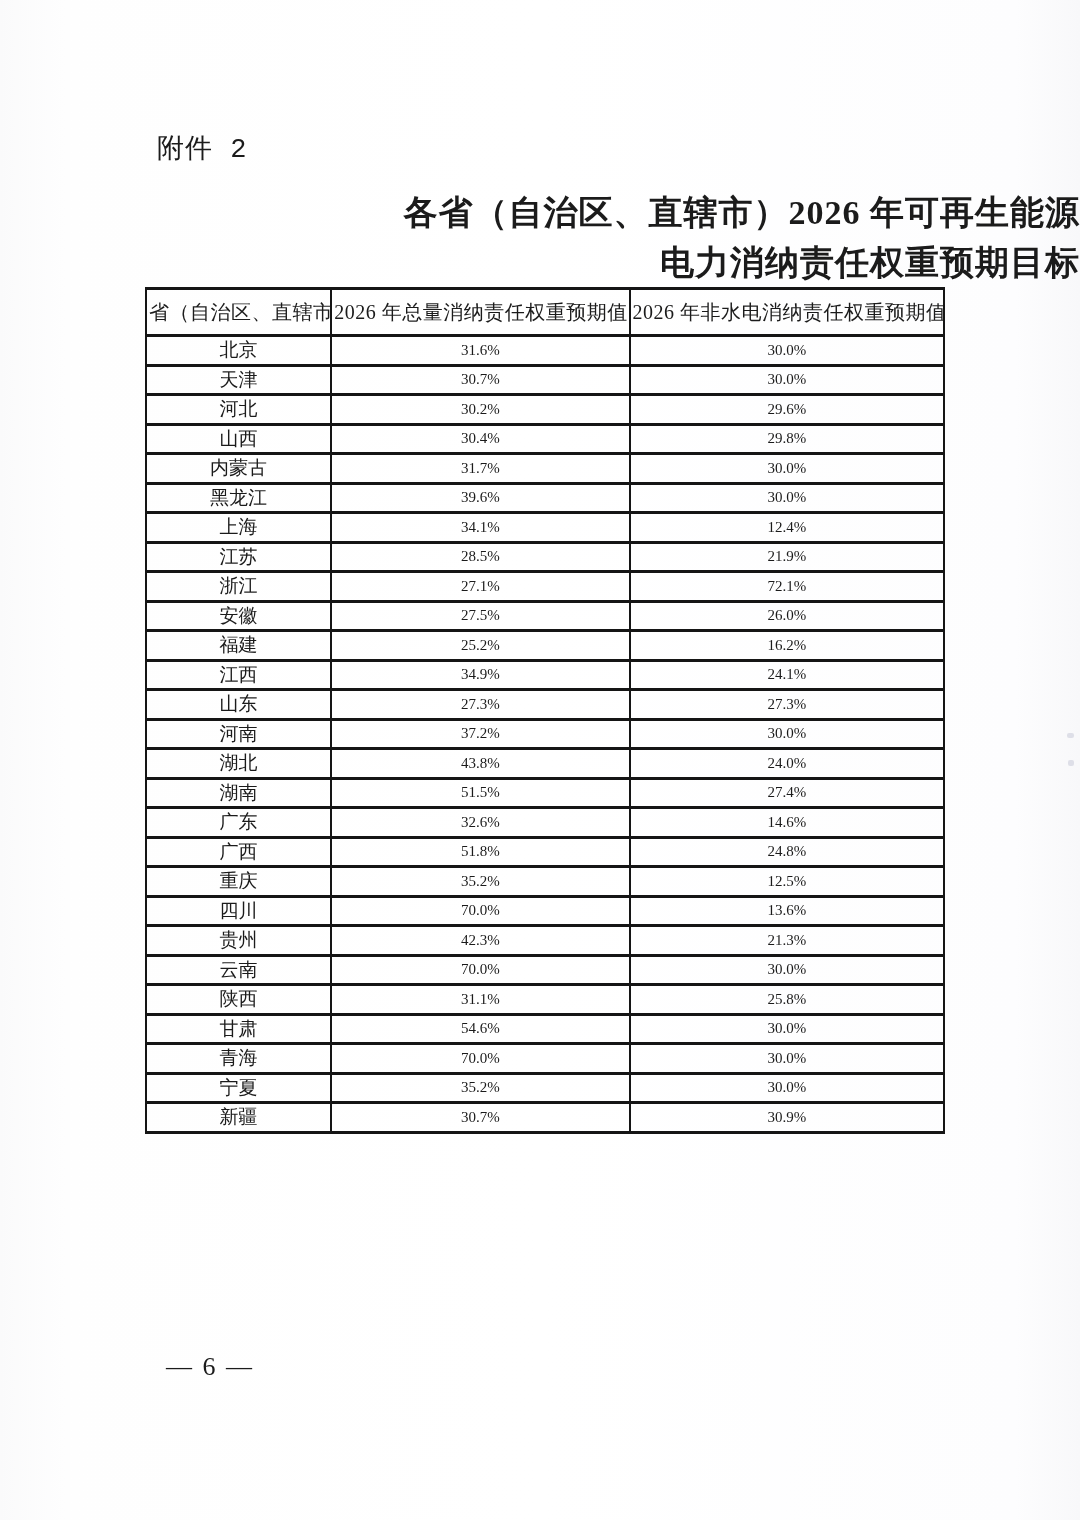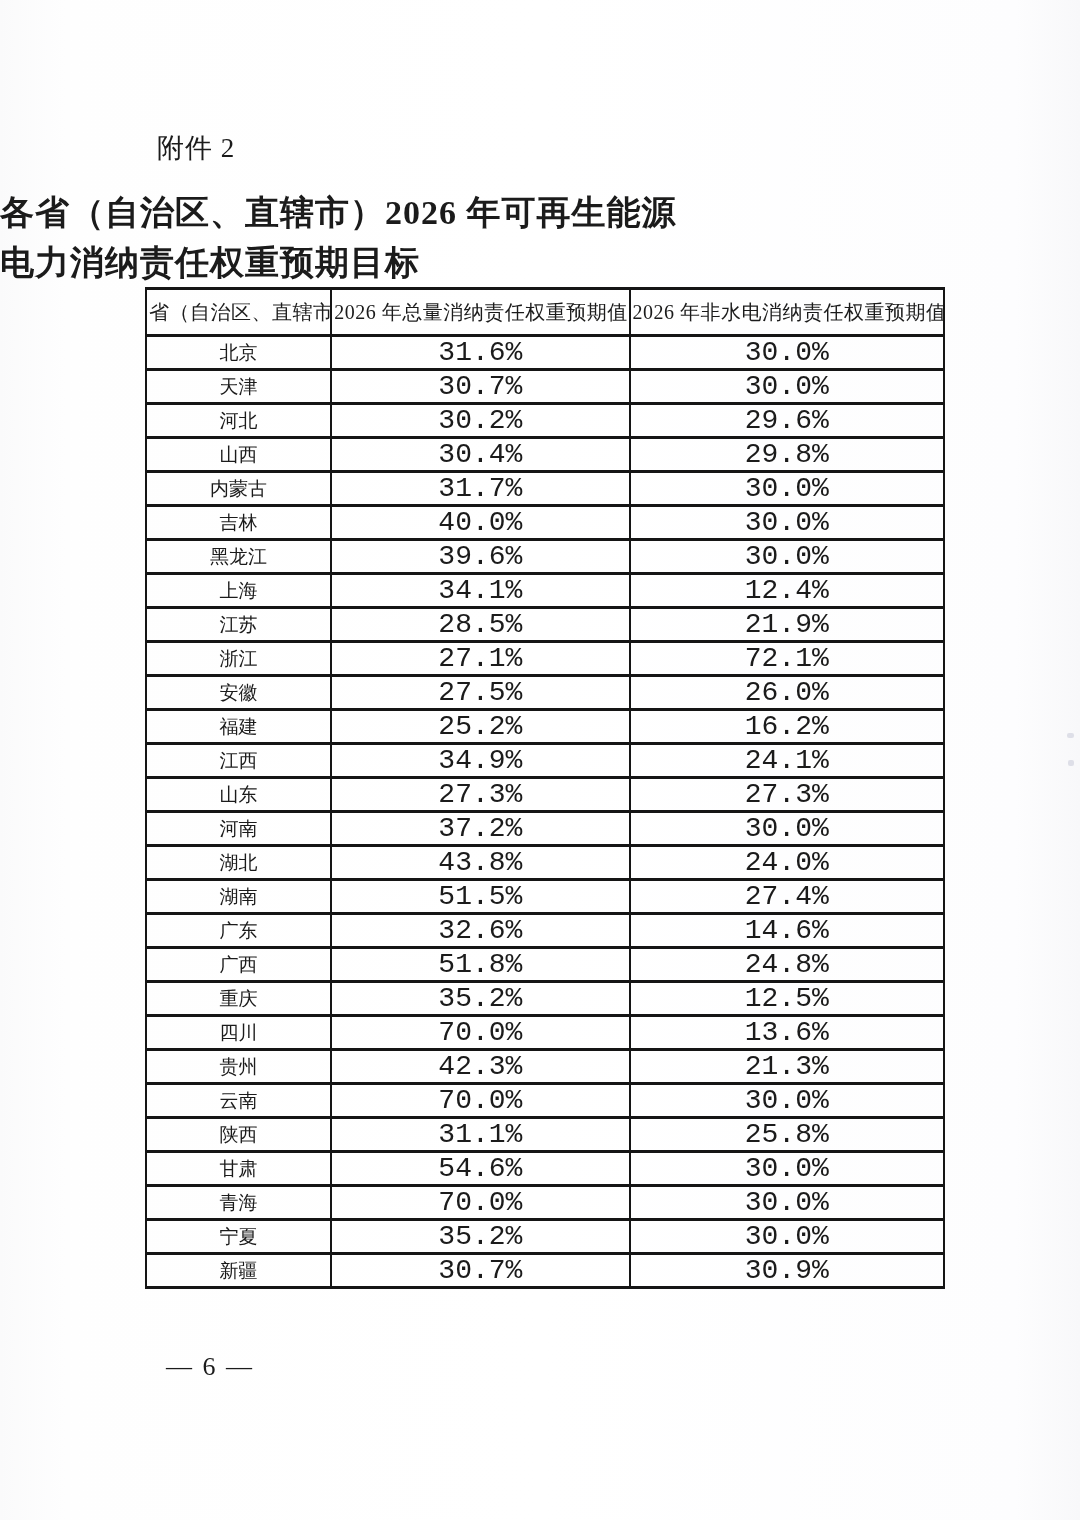--- a/index.html
+++ b/index.html
@@ -16,28 +16,29 @@
     font-family: "Liberation Serif", "DejaVu Serif", serif;
     color: #1b1b1b;
     overflow: hidden;
   }
   .attachment-label {
     position: absolute;
     left: 157px;
     top: 130px;
     font-size: 27px;
     letter-spacing: 1px;
+    font-family: Liberation Mono, monospace;
   }
   .doc-title {
     position: absolute;
     top: 188px;
     left: 0;
     width: 100%;
     margin: 0;
-    text-align: left;
+    text-align: right;
     font-size: 34px;
     font-weight: bold;
     line-height: 50px;
     letter-spacing: 1px;
   }
   .doc-title .title-line {
     display: block;
   }
   table.weight-table {
     position: absolute;
@@ -66,22 +67,21 @@
     height: 44px;
     font-size: 20px;
     font-weight: normal;
     letter-spacing: 0.5px;
   }
   table.weight-table td {
     height: 26.5px;
     font-size: 19px;
   }
   table.weight-table td.value-cell {
-    font-size: 28px;
-    font-family: Liberation Mono, monospace;
+    font-size: 15px;
   }
   .page-number {
     position: absolute;
     left: 166px;
     top: 1352px;
     font-size: 26px;
     letter-spacing: 2px;
   }
   .scan-speck {
     position: absolute;
@@ -137,25 +137,20 @@
           <td>山西</td>
           <td class="value-cell">30.4%</td>
           <td class="value-cell">29.8%</td>
         </tr>
         <tr>
           <td>内蒙古</td>
           <td class="value-cell">31.7%</td>
           <td class="value-cell">30.0%</td>
         </tr>
         <tr>
-          <td>吉林</td>
-          <td class="value-cell">40.0%</td>
-          <td class="value-cell">30.0%</td>
-        </tr>
-        <tr>
           <td>黑龙江</td>
           <td class="value-cell">39.6%</td>
           <td class="value-cell">30.0%</td>
         </tr>
         <tr>
           <td>上海</td>
           <td class="value-cell">34.1%</td>
           <td class="value-cell">12.4%</td>
         </tr>
         <tr>

